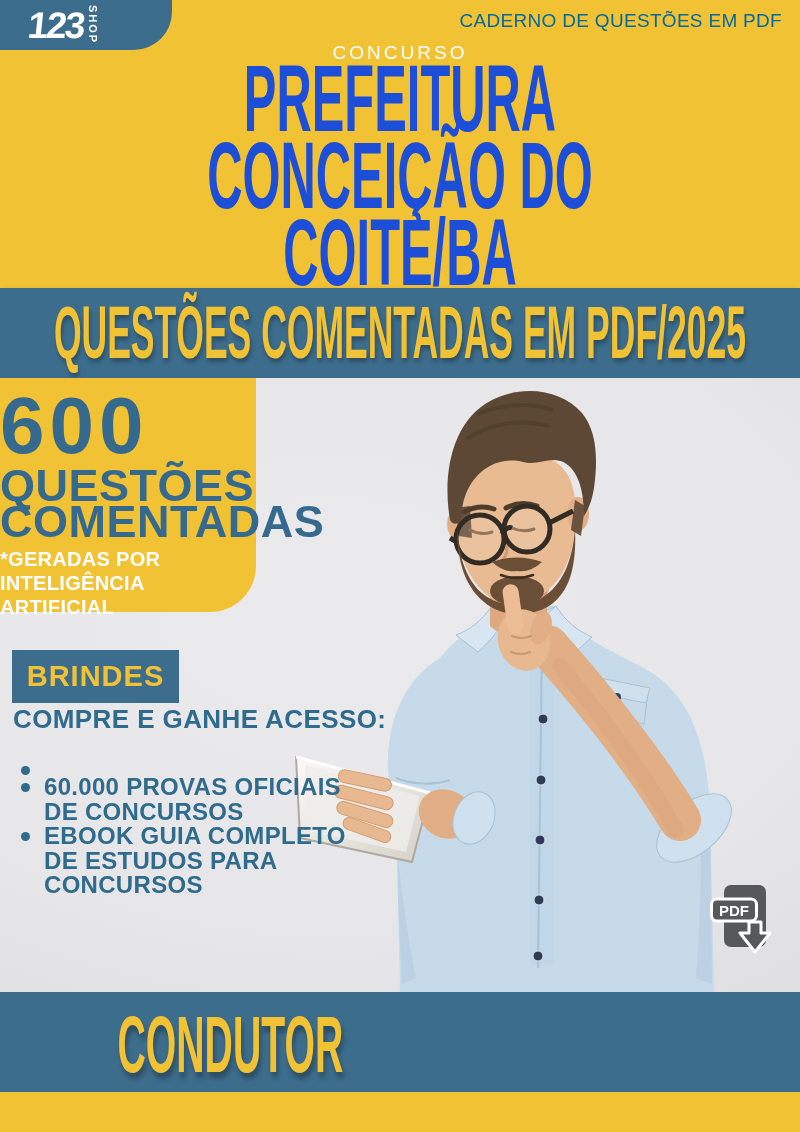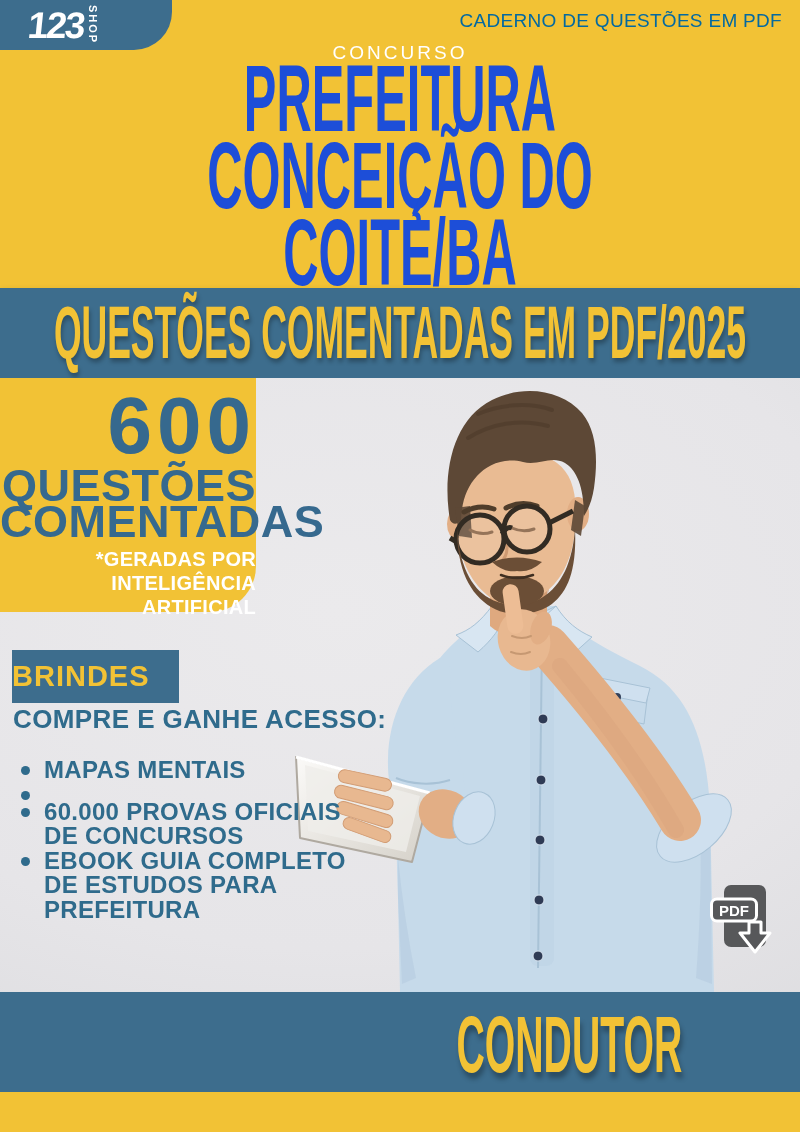--- a/index.html
+++ b/index.html
@@ -50,48 +50,48 @@
   }
   
   .middle{
     position:absolute;left:0;top:378px;width:800px;height:614px;
     background:radial-gradient(120% 100% at 42% 38%, #EBEAEC 0%, #E6E5E8 55%, #D9D9DC 100%);
   }
   .person-svg{position:absolute;left:0;top:0;width:800px;height:614px;}
   
   .count-box{
     position:absolute;left:0;top:0;width:256px;height:234px;background:#F2C235;
-    border-radius:0 0 46px 0;text-align:right;box-sizing:border-box;padding-top:6px;
+    border-radius:0 0 46px 0;text-align:left;box-sizing:border-box;padding-top:6px;
   }
   .count{color:#36698E;font-size:80px;font-weight:700;letter-spacing:5px;line-height:84px;}
   .count-label{color:#36698E;font-size:45px;font-weight:700;line-height:36px;white-space:pre-line;letter-spacing:.5px;}
   .count-note{color:#fff;font-size:20px;font-weight:700;line-height:24px;white-space:pre-line;margin-top:7px;letter-spacing:.3px;}
   
   .brindes{
     position:absolute;left:12px;top:272px;width:167px;height:53px;background:#3D6D8D;
-    display:flex;align-items:center;
+    display:flex;align-items:center;justify-content:center;
   }
   .brindes span{color:#F2C235;font-size:29px;font-weight:700;letter-spacing:1px;}
   .acesso{
     position:absolute;left:13px;top:326px;color:#2F6B8C;font-size:26px;font-weight:700;letter-spacing:.4px;
   }
   .offer-list{
     position:absolute;left:14px;top:380px;margin:0;padding:0;list-style:none;width:360px;
   }
   .offer-list li{display:flex;margin:0;padding:0;}
   .dot{flex:0 0 auto;width:9px;height:9px;border-radius:50%;background:#2F6B8C;margin:8px 14px 0 7px;}
   .li-text{
     color:#2F6B8C;font-size:24px;font-weight:700;line-height:24.5px;
     white-space:pre-line;letter-spacing:.3px;
   }
   .pdf-icon{position:absolute;left:710px;top:506px;width:62px;height:72px;}
   
   .footer-band{
     position:absolute;left:0;top:992px;width:800px;height:100px;background:#3D6D8D;
-    display:flex;align-items:center;justify-content:flex-end;padding-top:6px;box-sizing:border-box;
+    display:flex;align-items:center;justify-content:flex-start;padding-top:6px;box-sizing:border-box;
   }
   .footer-text{
     color:#F2C235;font-size:80px;font-weight:700;white-space:nowrap;
     text-shadow:4px 6px 8px rgba(0,0,0,.3);
   }
 </style>
 </head>
 <body>
 
 <div class="poster">
@@ -222,37 +222,33 @@
 INTELIGÊNCIA
 ARTIFICIAL</div>
     </div>
 
     <div class="brindes">
       <span>BRINDES</span>
     </div>
 
     <div class="acesso">COMPRE E GANHE ACESSO:</div>
     <ul class="offer-list">
-      <li>
-        <span class="dot"></span>
-        <span class="li-text">MAPAS MENTAIS</span>
-      </li>
       <li>
         <span class="dot"></span>
       </li>
       <li>
         <span class="dot"></span>
         <span class="li-text">60.000 PROVAS OFICIAIS
 DE CONCURSOS</span>
       </li>
       <li>
         <span class="dot"></span>
         <span class="li-text">EBOOK GUIA COMPLETO
 DE ESTUDOS PARA
-PREFEITURA</span>
+CONCURSOS</span>
       </li>
     </ul>
 
     <svg class="pdf-icon" viewBox="0 0 62 72" aria-hidden="true">
       <rect x="14" y="1" width="42" height="62" rx="7" fill="#57585A"></rect>
       <rect x="1.5" y="15" width="45" height="22" rx="5.5" fill="#57585A" stroke="#FFFFFF" stroke-width="3"></rect>
       <text x="24" y="32" text-anchor="middle" font-size="15" font-weight="bold" fill="#FFFFFF" font-family="Liberation Sans, DejaVu Sans, sans-serif">PDF</text>
       <path d="M 39 38 h 12 v 11 h 9 L 45 68 L 30 49 h 9 z" fill="#57585A" stroke="#FFFFFF" stroke-width="3" stroke-linejoin="round"></path>
     </svg>
   </div>

